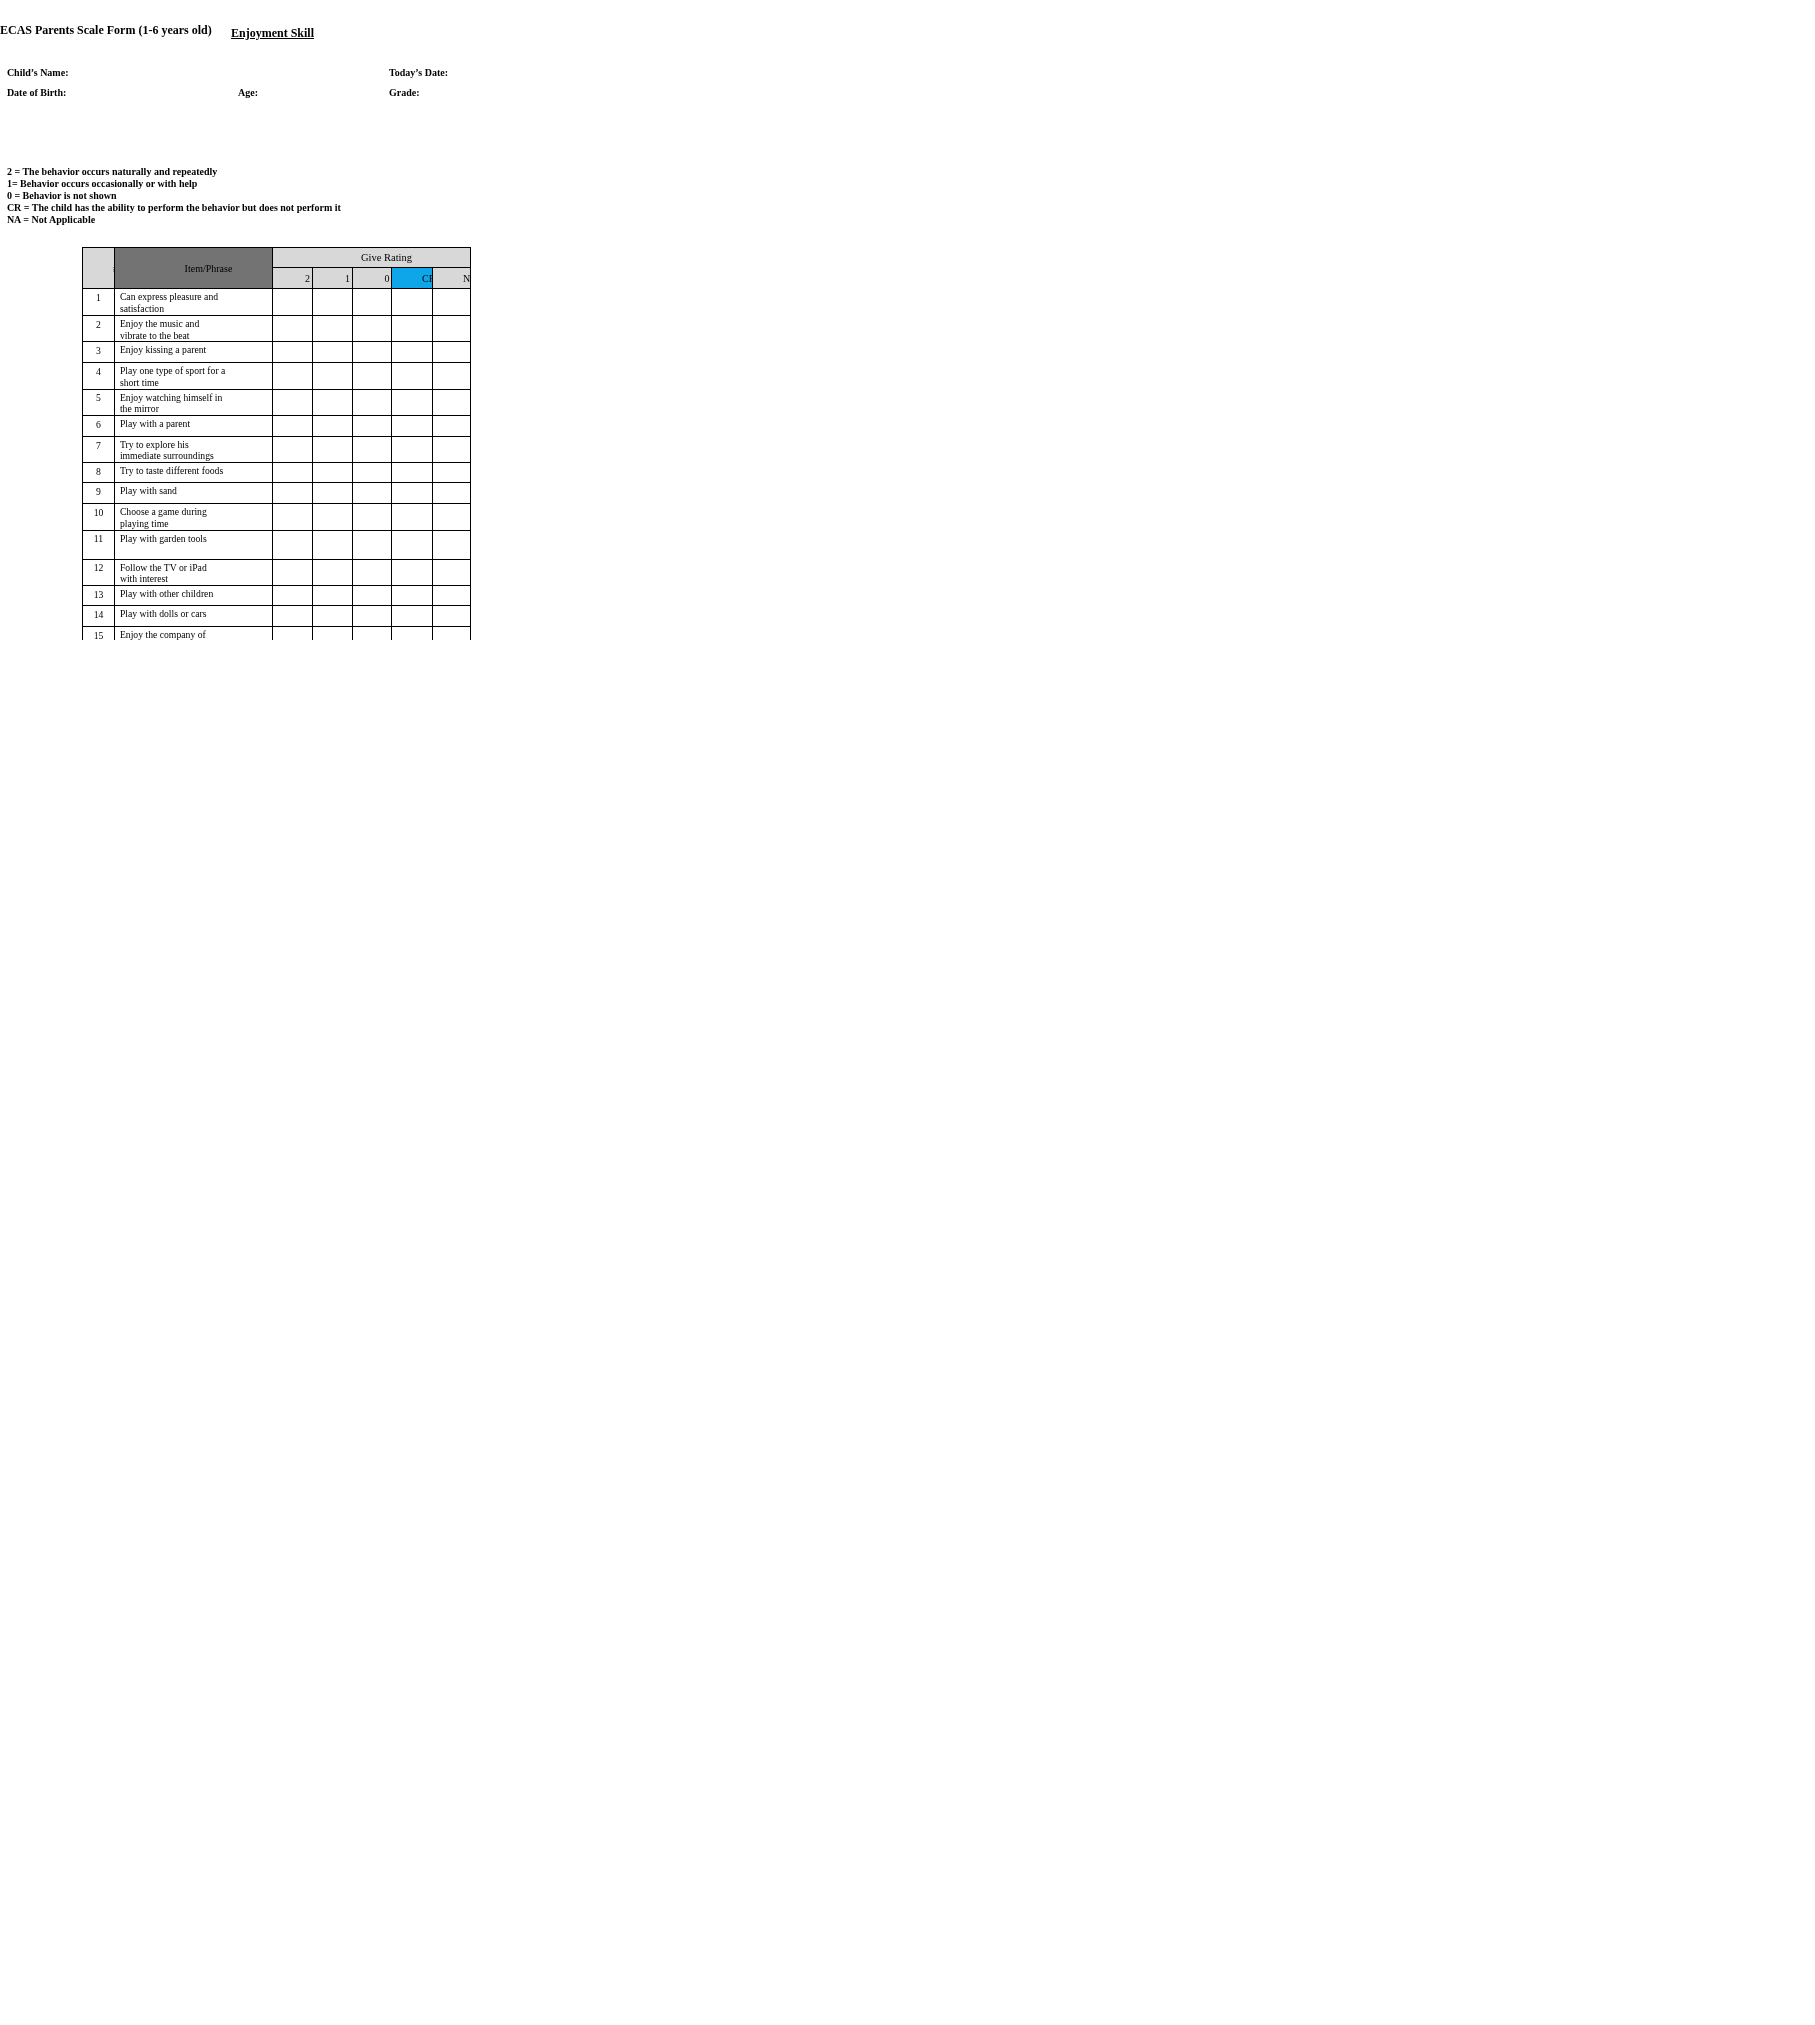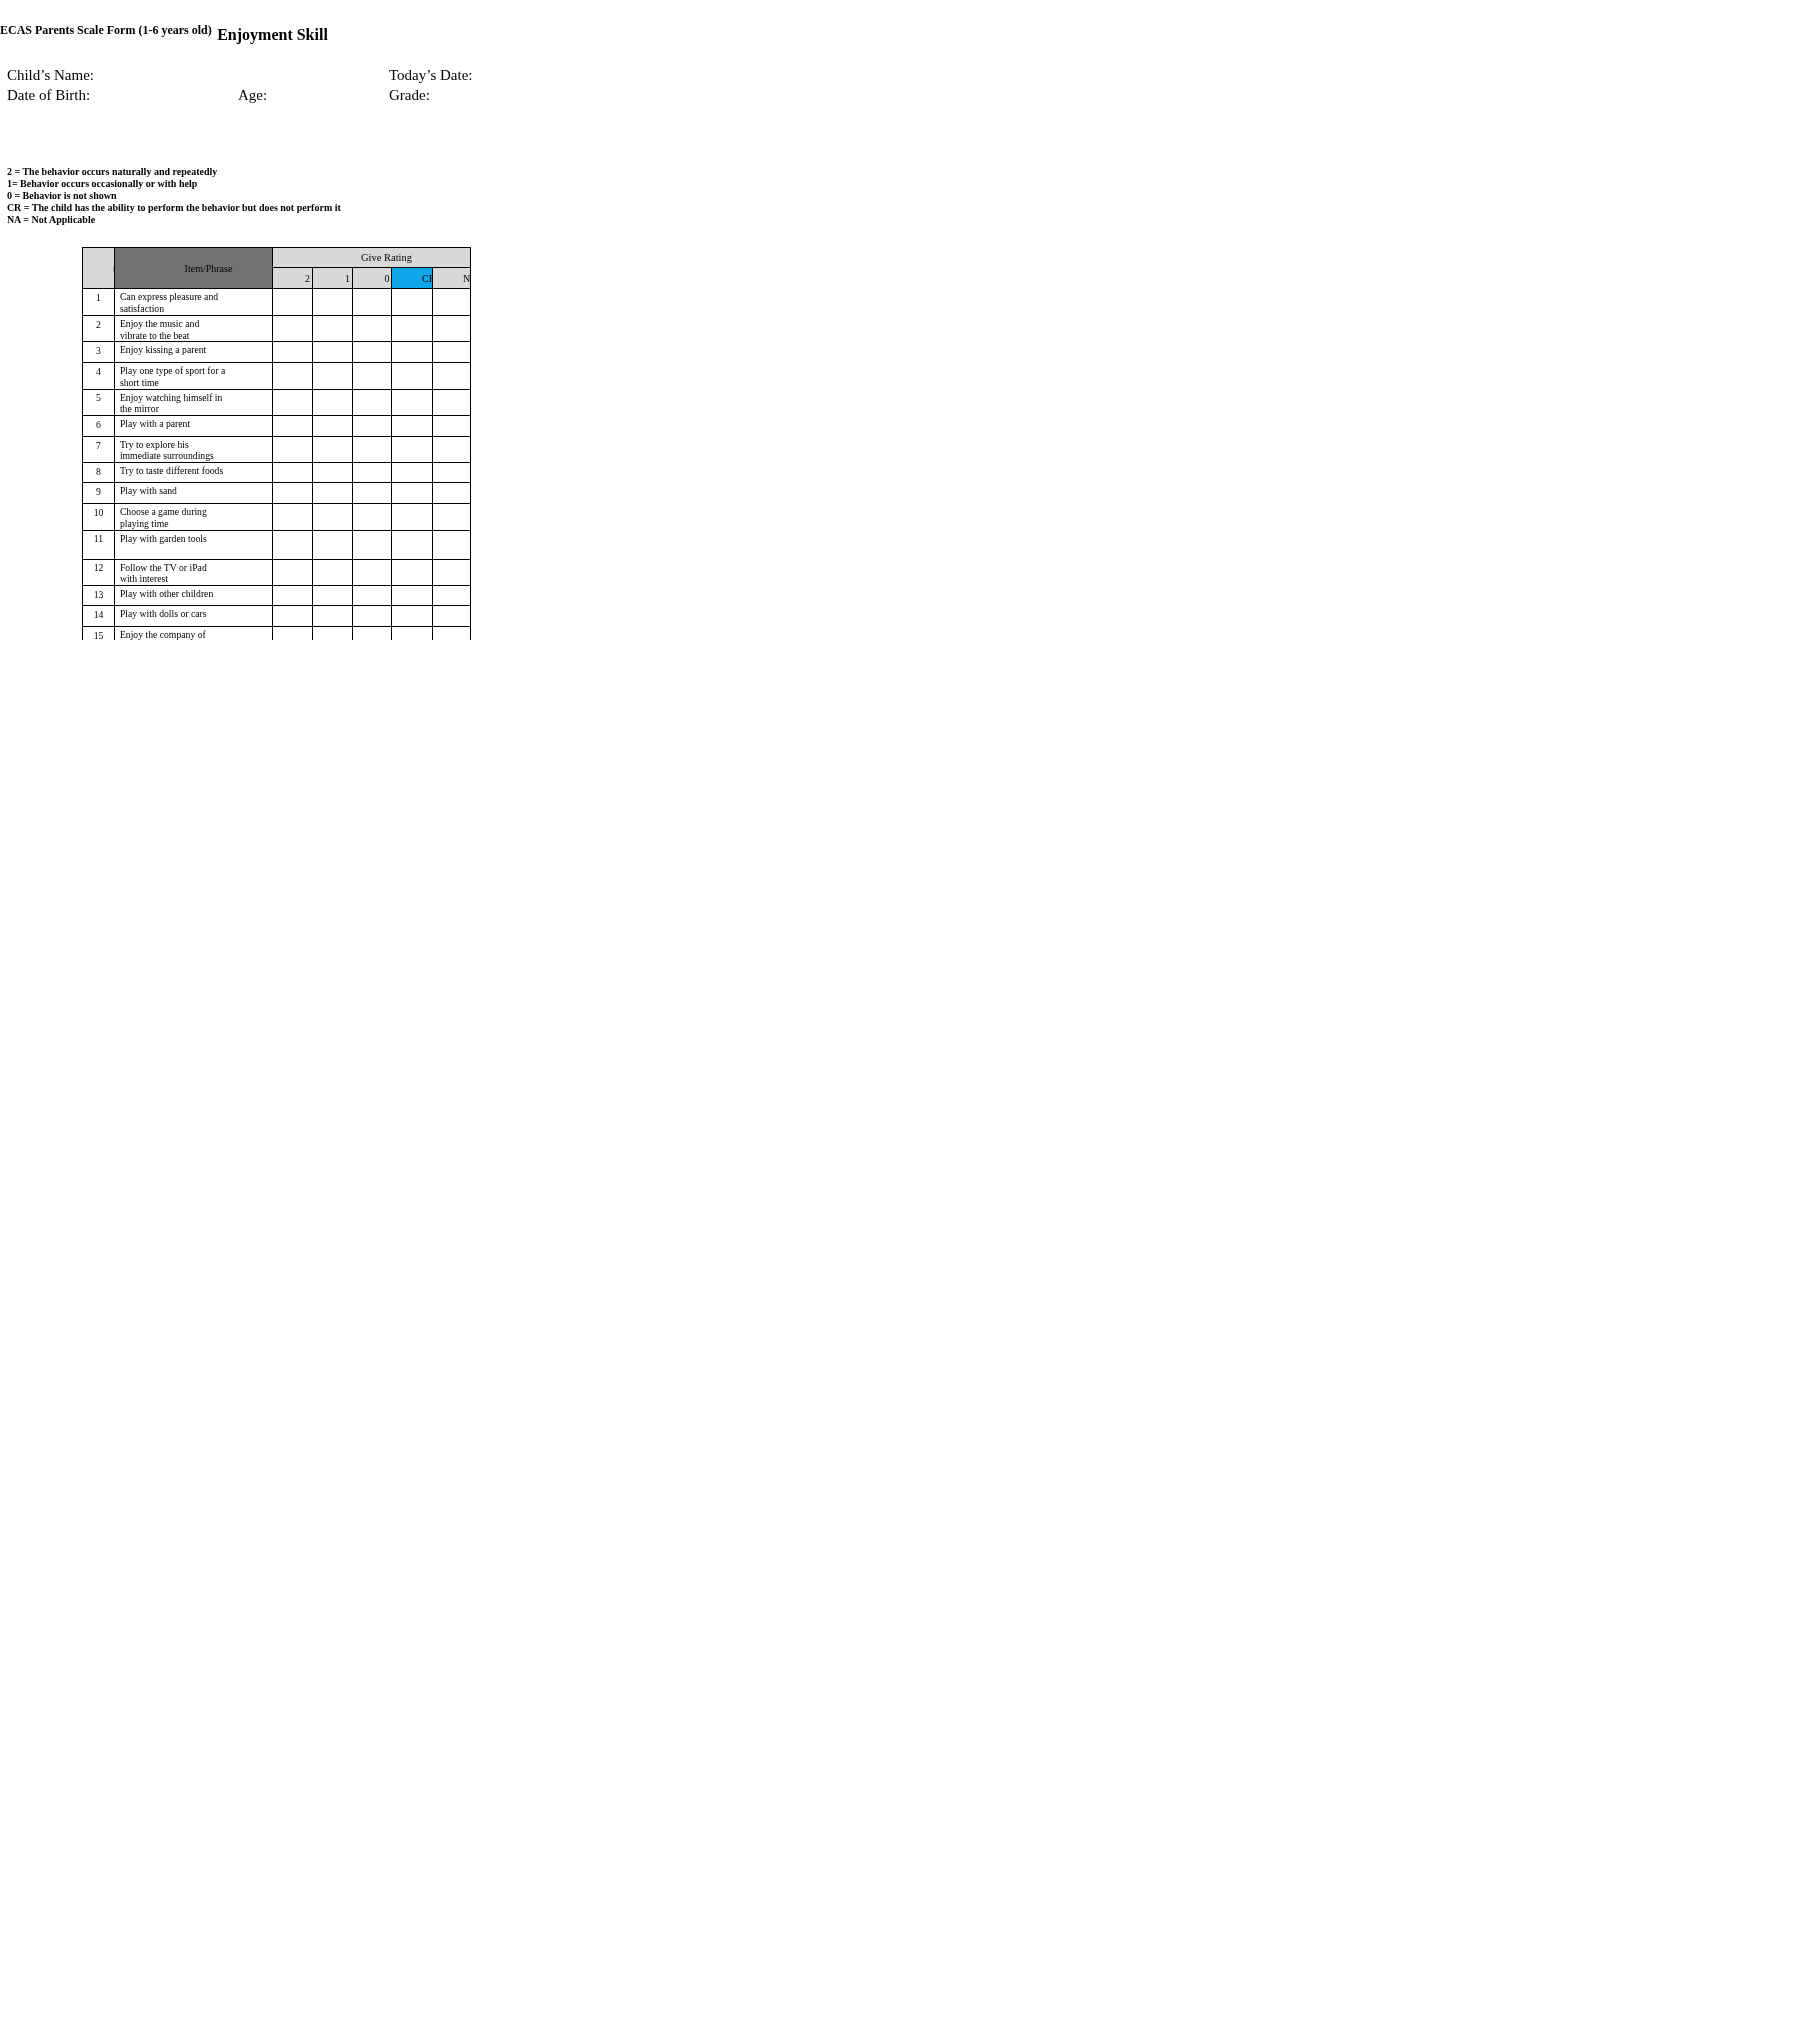--- a/index.html
+++ b/index.html
@@ -11,23 +11,23 @@
     color: #000000;
     font-family: "Liberation Serif", "DejaVu Serif", serif;
     overflow: hidden;
   }
   .title {
     position: absolute; top: 23px; left: 0; width: 100%;
     text-align: left; font-size: 12px; font-weight: bold;
   }
   .subtitle {
     position: absolute; top: 26px; left: 0; width: 100%;
-    text-align: center; font-size: 16px; font-weight: bold;
-  }
-  .field { position: absolute; font-size: 15px; white-space: nowrap; }
+    text-align: center; font-size: 12px; font-weight: bold; text-decoration: underline;
+  }
+  .field { position: absolute; font-size: 10px; white-space: nowrap; font-weight: bold; }
   .f-child  { top: 67px; left: 6.9px; }
   .f-tdate  { top: 67px; left: 389px; }
   .f-dob    { top: 87px; left: 6.9px; }
   .f-age    { top: 87px; left: 238px; }
   .f-grade  { top: 87px; left: 389px; }
   .instructions {
     position: absolute; top: 135px; left: 6.9px; width: 534px;
     font-size: 10.5px; line-height: 17px;
   }
   .just-line { text-align: justify; text-align-last: justify; }

